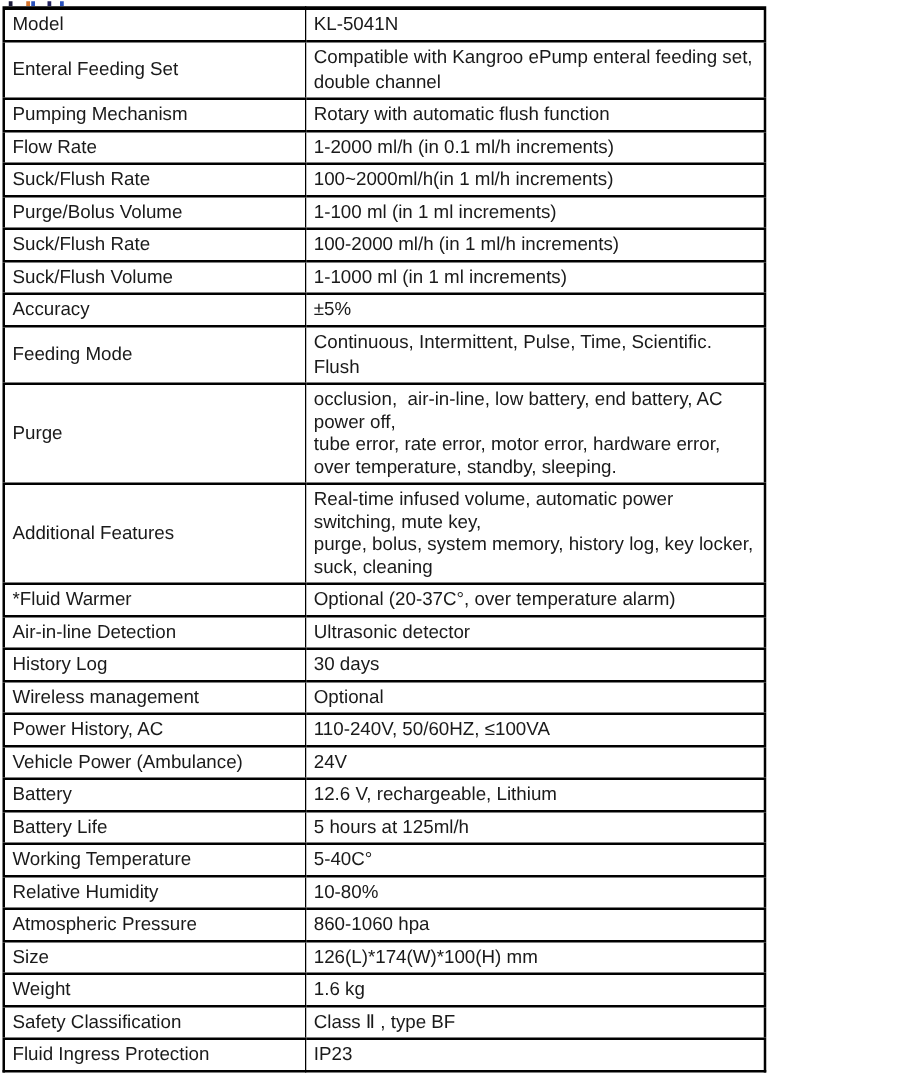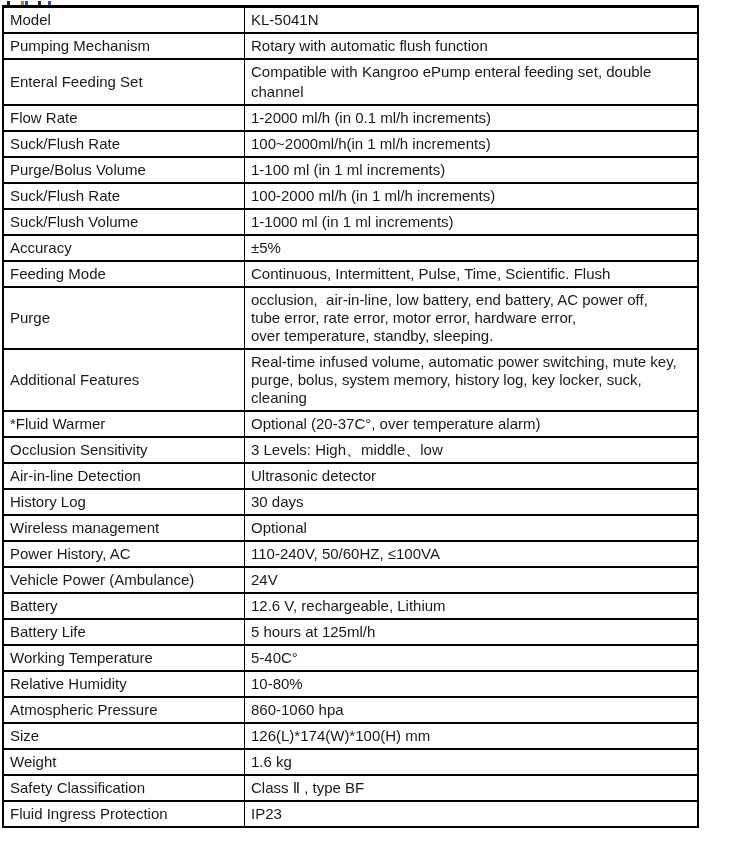--- a/index.html
+++ b/index.html
@@ -27,21 +27,21 @@
   .heading-fragment .mark {
     position: absolute;
     top: 1px;
     width: 3px;
     height: 4px;
   }
   .spec-table-wrap {
     position: absolute;
     left: 2px;
     top: 5px;
-    width: 697px;
+    width: 611px;
   }
   table.spec-table {
     border-collapse: collapse;
     width: 100%;
     table-layout: fixed;
     border: 2px solid #000000;
     border-top-width: 3px;
   }
   table.spec-table td {
     border-top: 2px solid #000000;
@@ -80,26 +80,26 @@
   </div>
 
 <div class="spec-table-wrap">
   <table class="spec-table">
     <tbody>
         <tr>
           <td class="label-cell">Model</td>
           <td class="value-cell">KL-5041N</td>
         </tr>
         <tr>
+          <td class="label-cell">Enteral Feeding Set</td>
+          <td class="value-cell">Compatible with Kangroo ePump enteral feeding set, double channel</td>
+        </tr>
+        <tr>
           <td class="label-cell">Pumping Mechanism</td>
           <td class="value-cell">Rotary with automatic flush function</td>
-        </tr>
-        <tr>
-          <td class="label-cell">Enteral Feeding Set</td>
-          <td class="value-cell">Compatible with Kangroo ePump enteral feeding set, double channel</td>
         </tr>
         <tr>
           <td class="label-cell">Flow Rate</td>
           <td class="value-cell">1-2000 ml/h (in 0.1 ml/h increments)</td>
         </tr>
         <tr>
           <td class="label-cell">Suck/Flush Rate</td>
           <td class="value-cell">100~2000ml/h(in 1 ml/h increments)</td>
         </tr>
         <tr>
@@ -129,24 +129,20 @@
 over temperature, standby, sleeping.</td>
         </tr>
         <tr>
           <td class="label-cell">Additional Features</td>
           <td class="value-cell multiline">Real-time infused volume, automatic power switching, mute key,
 purge, bolus, system memory, history log, key locker, suck, cleaning</td>
         </tr>
         <tr>
           <td class="label-cell">*Fluid Warmer</td>
           <td class="value-cell">Optional (20-37C°, over temperature alarm)</td>
-        </tr>
-        <tr>
-          <td class="label-cell">Occlusion Sensitivity</td>
-          <td class="value-cell">3 Levels: High、middle、low</td>
         </tr>
         <tr>
           <td class="label-cell">Air-in-line Detection</td>
           <td class="value-cell">Ultrasonic detector</td>
         </tr>
         <tr>
           <td class="label-cell">History Log</td>
           <td class="value-cell">30 days</td>
         </tr>
         <tr>

